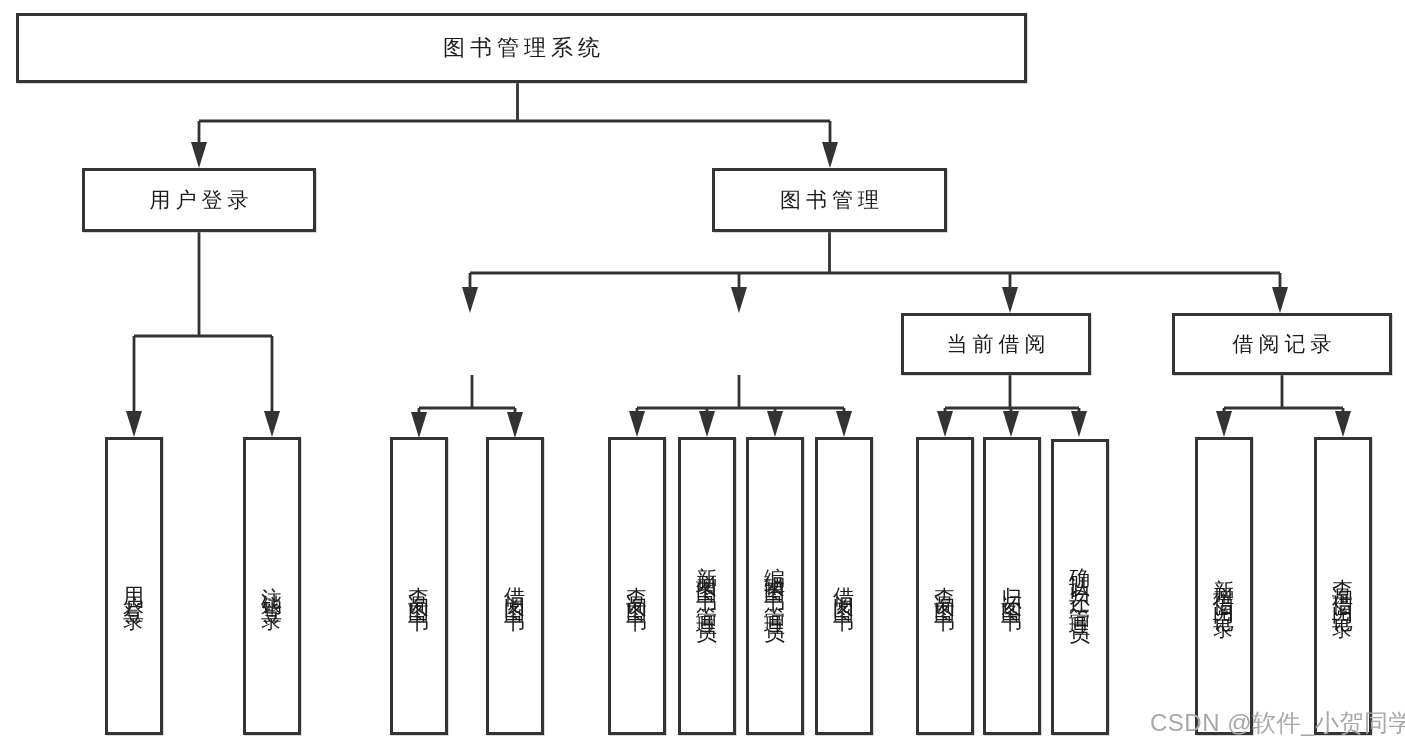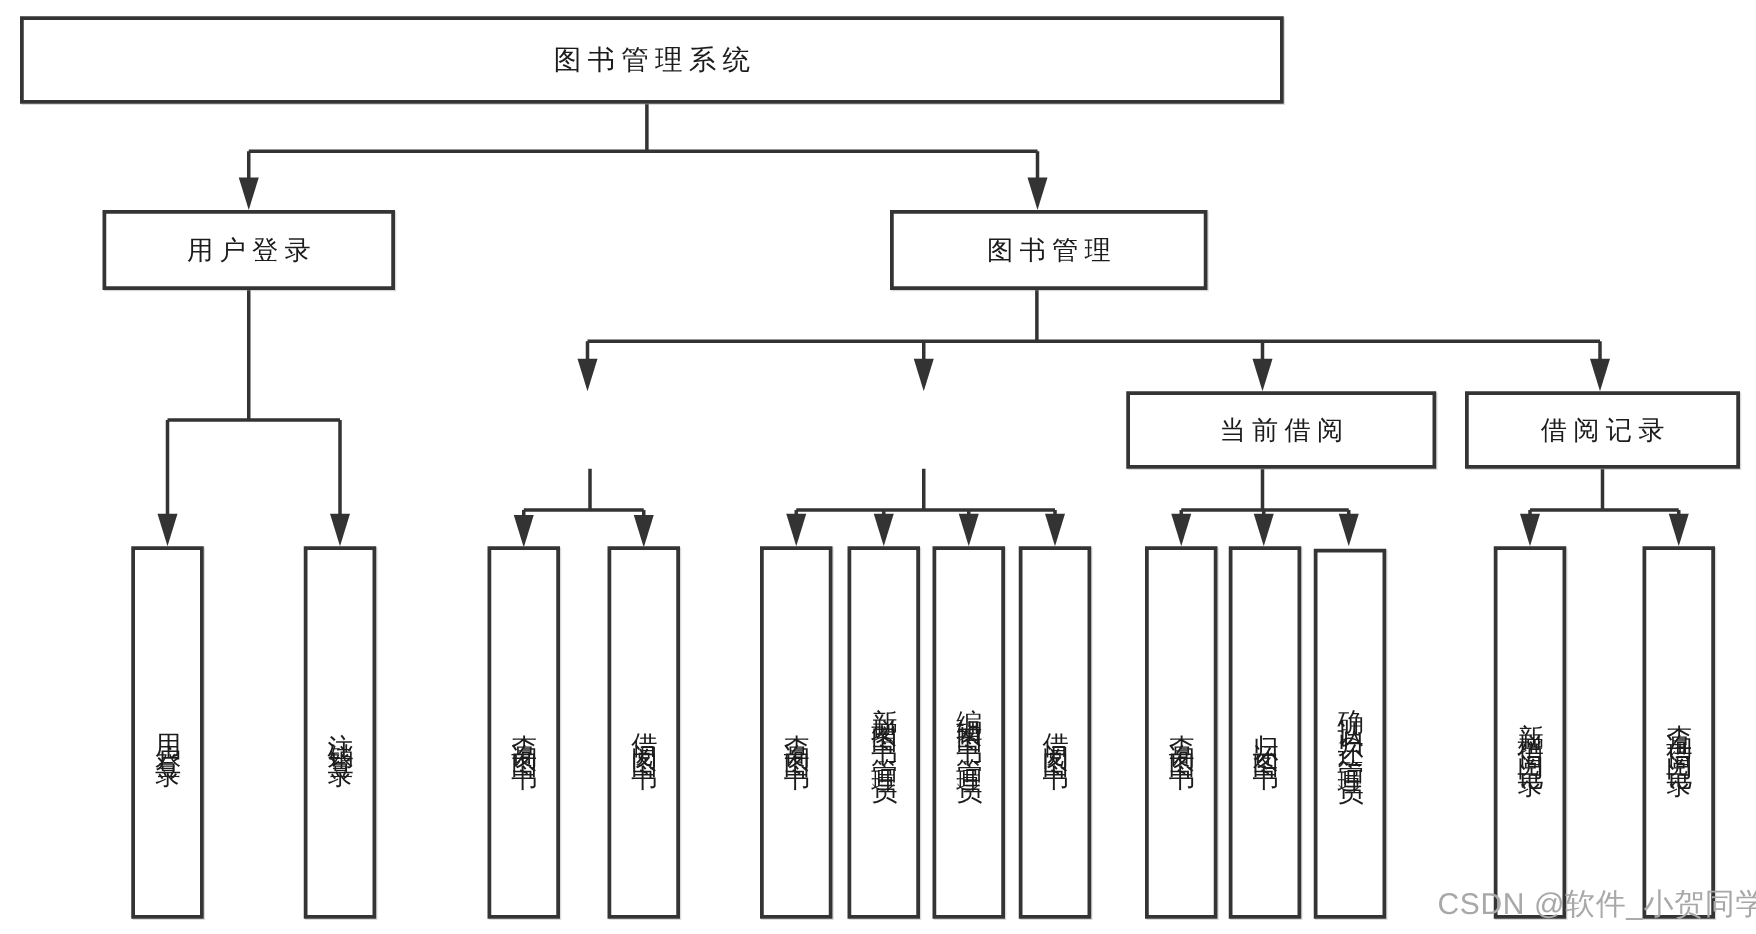--- a/index.html
+++ b/index.html
@@ -91,23 +91,23 @@
     <path class="arrowhead" d="M937 411 L953 411 L945 437 Z"></path>
     <path class="arrowhead" d="M1003 411 L1019 411 L1011 437 Z"></path>
     <path class="arrowhead" d="M1071 411 L1087 411 L1079 437 Z"></path>
     <path class="arrowhead" d="M1216 411 L1232 411 L1224 437 Z"></path>
     <path class="arrowhead" d="M1335 411 L1351 411 L1343 437 Z"></path>
   </svg>
 
   <div class="node hnode root-node" style="left:16px; top:13px; width:1011px; height:70px;">图书管理系统</div>
 
   <div class="node hnode" style="left:82px; top:168px; width:234px; height:64px;">用户登录</div>
-  <div class="node hnode" style="left:712px; top:168px; width:254px; height:64px;">图书管理</div>
+  <div class="node hnode" style="left:712px; top:168px; width:235px; height:64px;">图书管理</div>
 
-  <div class="node hnode" style="left:901px; top:313px; width:248px; height:62px;">当前借阅</div>
+  <div class="node hnode" style="left:901px; top:313px; width:190px; height:62px;">当前借阅</div>
   <div class="node hnode" style="left:1172px; top:313px; width:220px; height:62px;">借阅记录</div>
 
   <div class="node vnode" style="left:105px; top:437px; width:58px; height:298px;">
     <span class="vtext">用户登录</span>
   </div>
   <div class="node vnode" style="left:243px; top:437px; width:58px; height:298px;">
     <span class="vtext">注销登录</span>
   </div>
 
   <div class="node vnode" style="left:390px; top:437px; width:58px; height:298px;">

